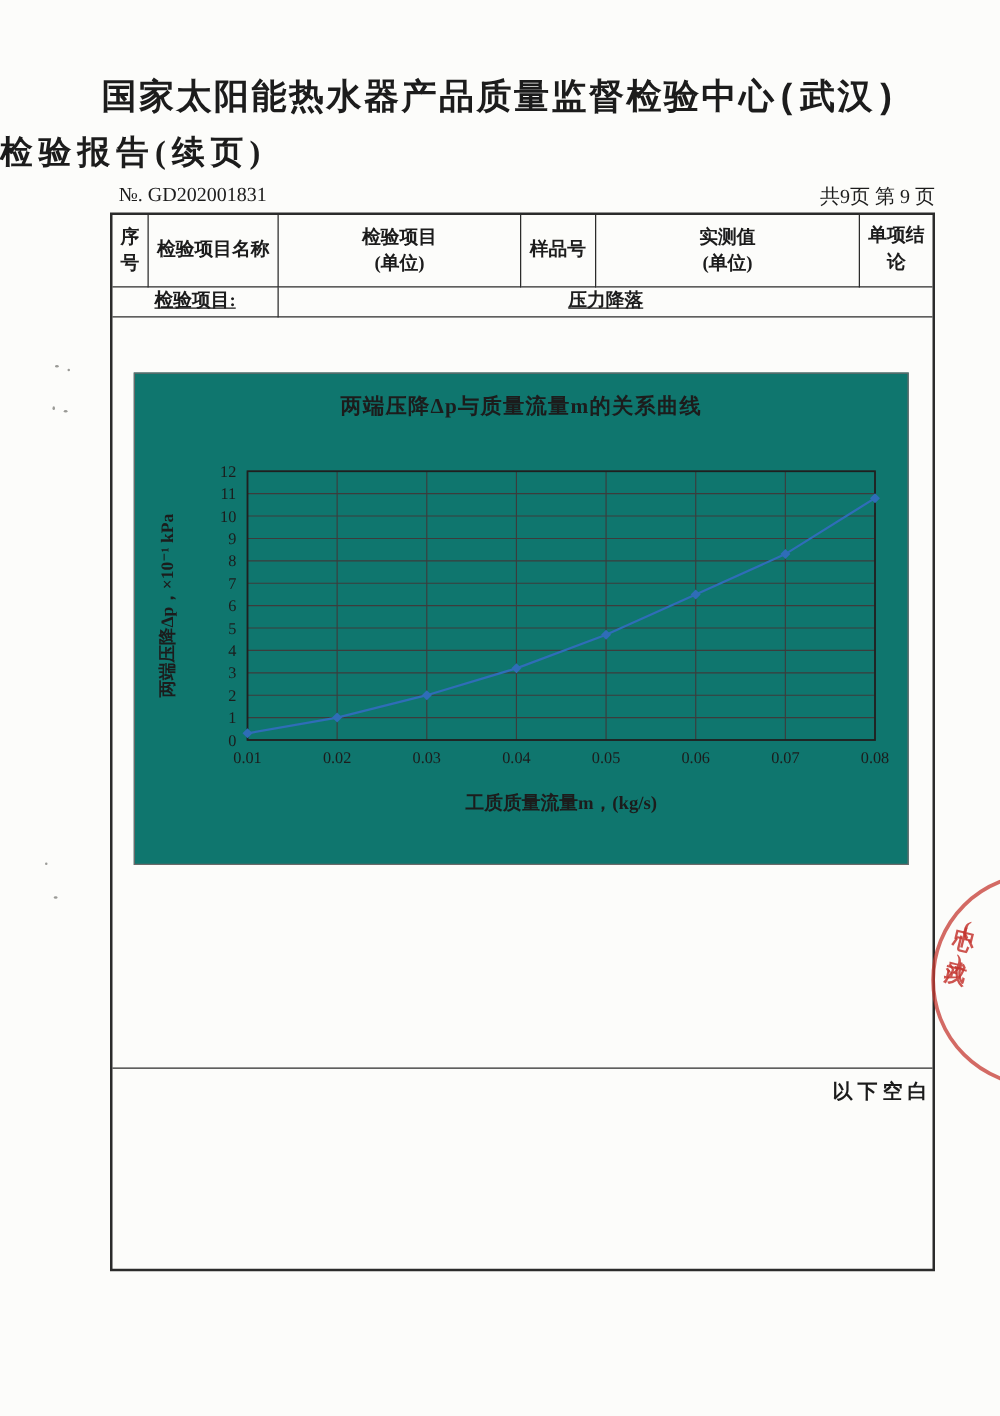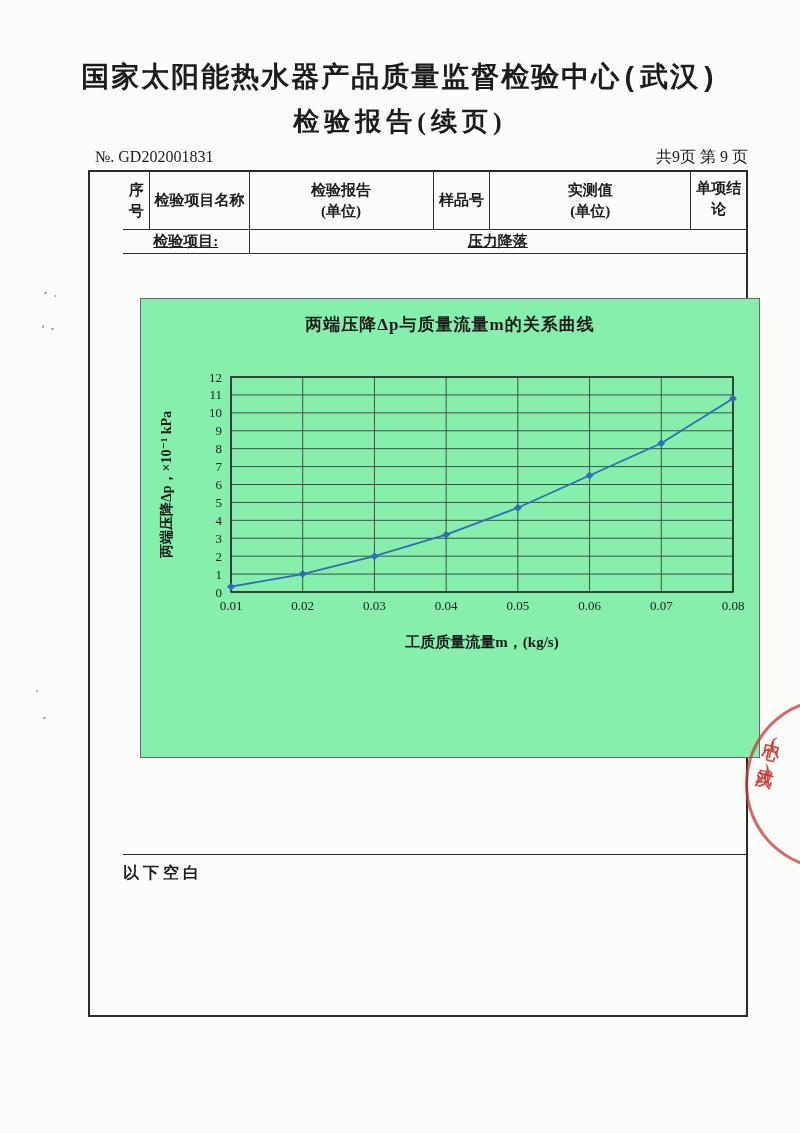--- a/index.html
+++ b/index.html
@@ -4,41 +4,41 @@
 <style>
   html,body{margin:0;padding:0;background:#e8e8e6;}
   .page{
     position:relative;width:800px;height:1133px;margin:0 auto;
     background:#fcfcfa;overflow:hidden;
     font-family:"Liberation Serif","DejaVu Serif",serif;color:#1c1c1c;
   }
   
   .doc-title1{position:absolute;top:58px;left:0;width:100%;text-align:center;
     font-size:28px;font-weight:700;letter-spacing:2px;font-family:Liberation Mono, monospace;}
-  .doc-title2{position:absolute;top:104px;left:0;width:100%;text-align:center;
+  .doc-title2{position:absolute;top:104px;left:0;width:100%;text-align:left;
     font-size:26px;font-weight:700;letter-spacing:5px;}
   .report-no{position:absolute;top:148px;left:95px;font-size:16px;}
   .page-info{position:absolute;top:147px;left:630px;width:118px;text-align:right;font-size:16px;}
   
   .tbl{position:absolute;left:88px;top:170px;width:660px;height:847px;
-    border:2px solid #2b2b2b;box-sizing:border-box;padding-left:33px;}
+    border:2px solid #2b2b2b;box-sizing:border-box;}
   .trow{display:flex;width:100%;box-sizing:border-box;}
   .tcell{box-sizing:border-box;border-right:1.5px solid #2b2b2b;border-bottom:1.5px solid #2b2b2b;
     display:flex;flex-direction:column;align-items:center;justify-content:center;
     font-size:15px;font-weight:700;line-height:1.35;text-align:center;}
   .tcell.last{border-right:none;}
   .hdr{height:58px;}
   .r2{height:24px;}
   .r2 .tcell{justify-content:center;text-decoration:underline;}
   .chart-cell{position:relative;height:601px;border-bottom:1.5px solid #2b2b2b;box-sizing:border-box;}
-  .note-cell{height:162px;box-sizing:border-box;text-align:left;
+  .note-cell{height:162px;box-sizing:border-box;text-align:right;
     padding-top:8px;font-size:16px;font-weight:700;letter-spacing:4px;}
   
-  .chart-box{position:absolute;left:17px;top:44px;width:620px;height:460px;
-    border:1px solid #6a6a6a;box-sizing:border-box;background:#86efac;}
+  .chart-box{position:absolute;left:17px;top:44px;width:620px;height:394px;
+    border:1px solid #6a6a6a;box-sizing:border-box;background:#0f766e;}
   .chart-title{position:absolute;top:14px;left:0;width:100%;text-align:center;
     font-size:17px;font-weight:700;letter-spacing:1px;}
   .chart-svg{position:absolute;left:0;top:0;}
   
   .stamp-arc{position:absolute;left:745px;top:698px;width:172px;height:172px;
     border:3px solid rgba(198,57,50,0.75);border-radius:50%;box-sizing:border-box;}
   .stamp-text{position:absolute;left:750px;top:726px;height:130px;
     writing-mode:vertical-rl;text-orientation:upright;
     color:rgba(196,54,48,0.85);font-size:17px;font-weight:700;letter-spacing:3px;
     transform:rotate(14deg);}
@@ -58,21 +58,21 @@
   <div class="tbl">
 
     <div class="trow hdr">
       <div class="tcell" style="width:29px;">
         <span>序号</span>
       </div>
       <div class="tcell" style="width:105px;">
         <span>检验项目名称</span>
       </div>
       <div class="tcell" style="width:195px;">
-        <span>检验报告</span>
+        <span>检验项目</span>
         <span>(单位)</span>
       </div>
       <div class="tcell" style="width:60px;">
         <span>样品号</span>
       </div>
       <div class="tcell" style="width:213px;">
         <span>实测值</span>
         <span>(单位)</span>
       </div>
       <div class="tcell last" style="width:58px;font-family:Liberation Mono, monospace;">

